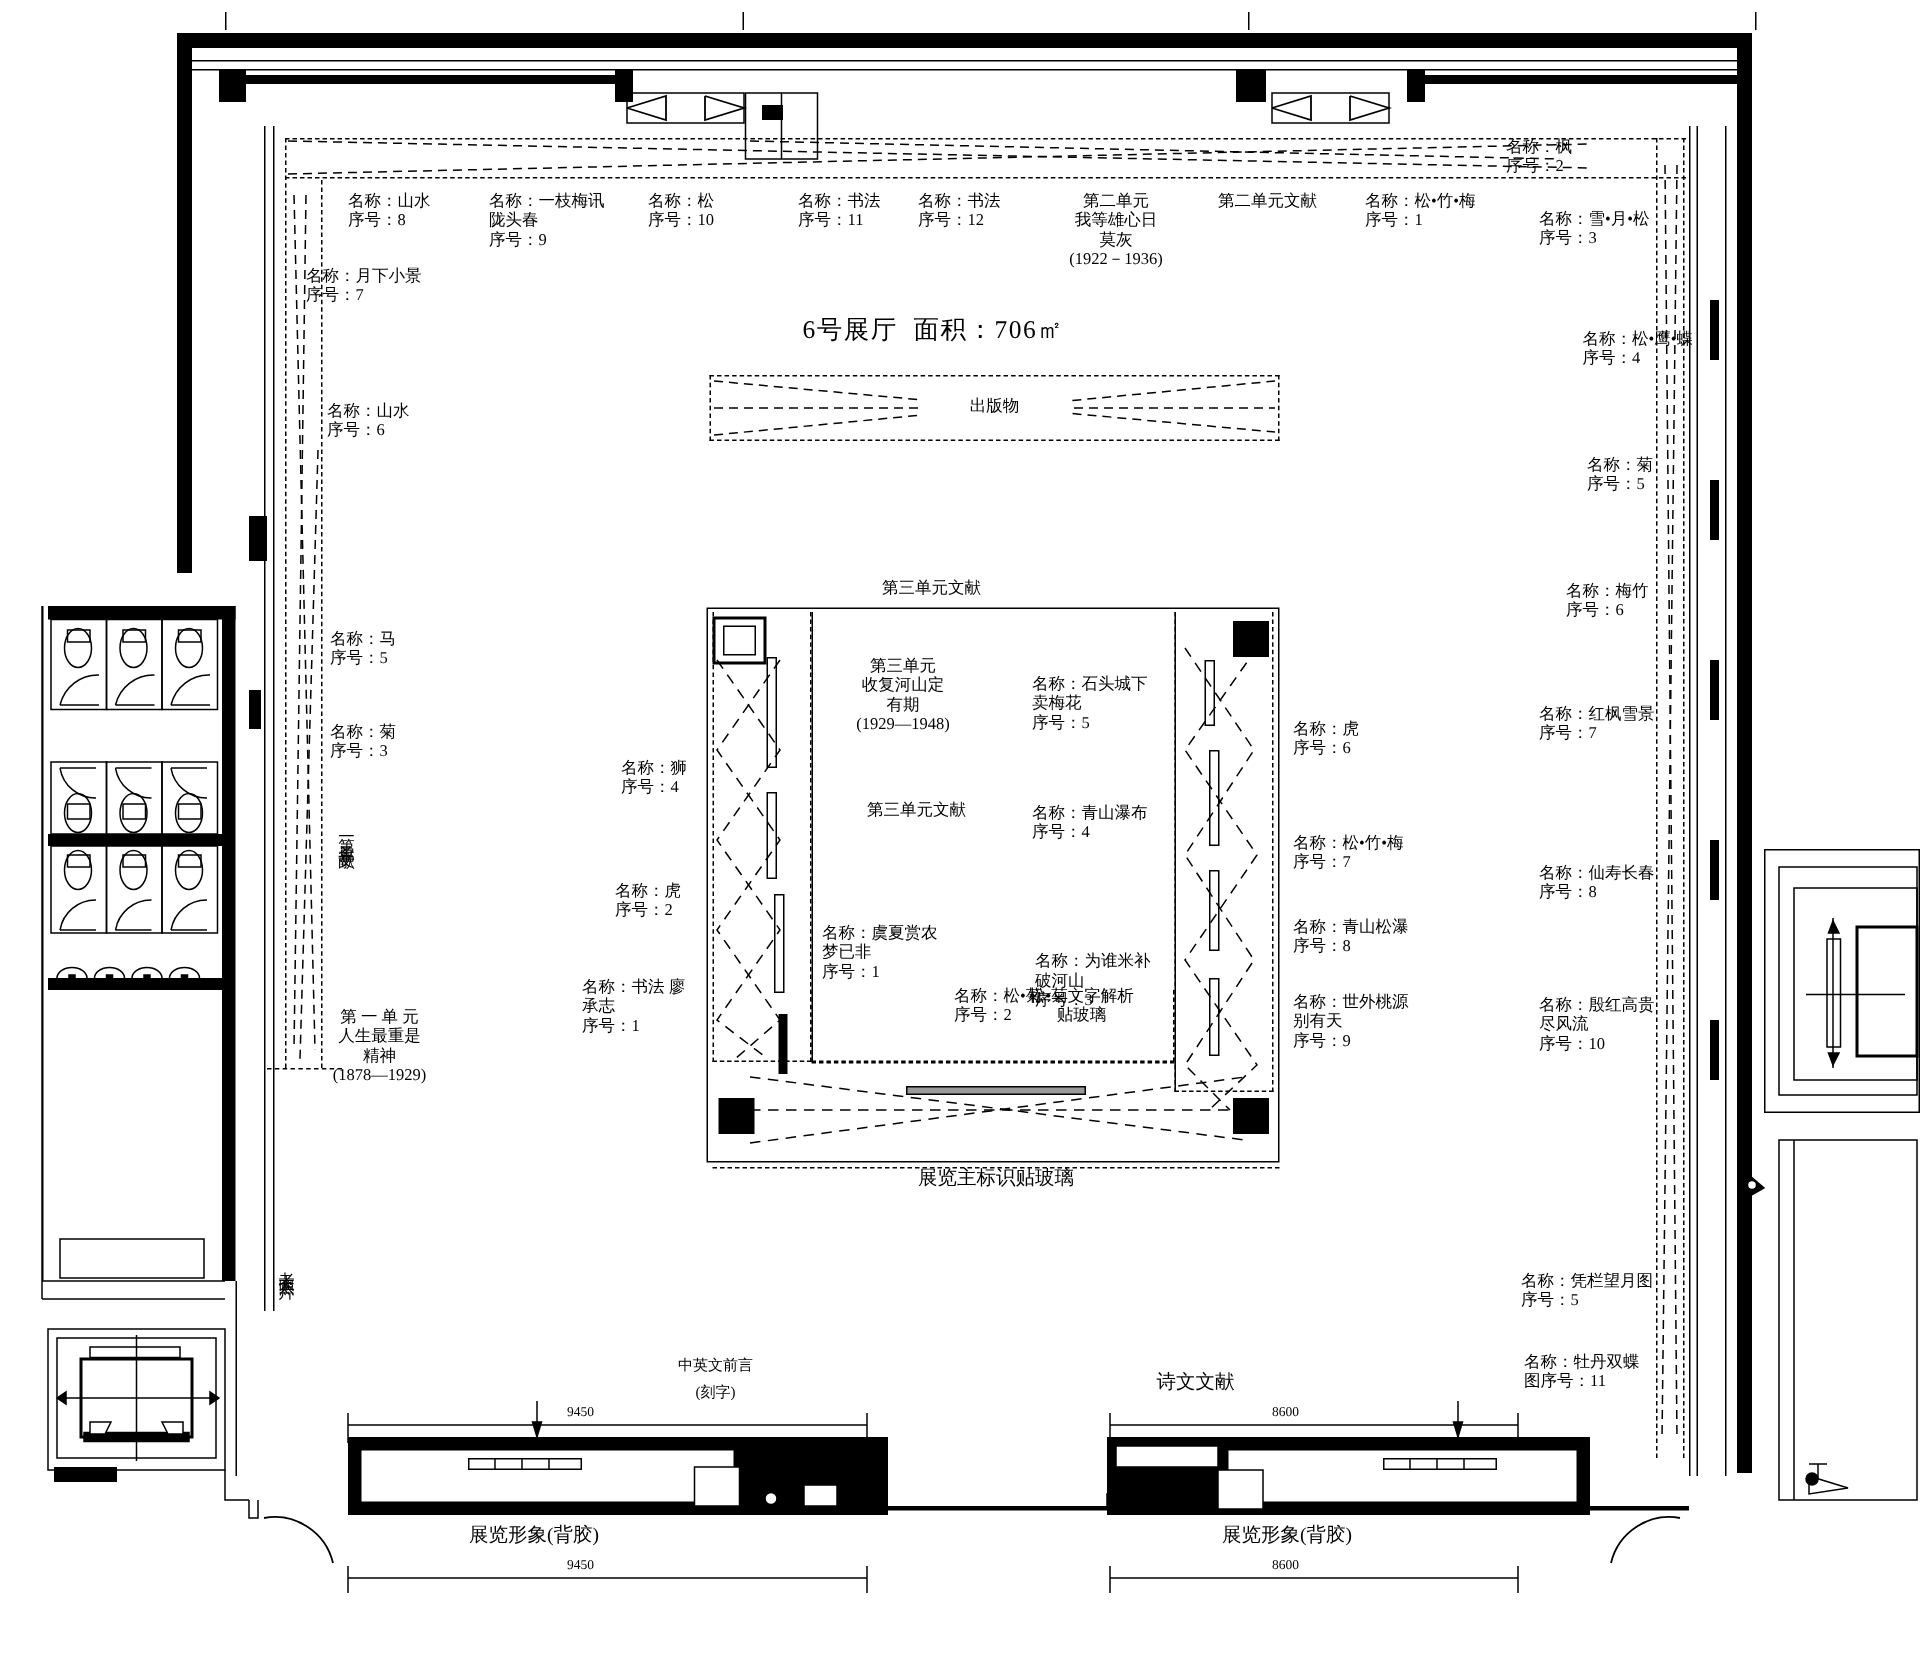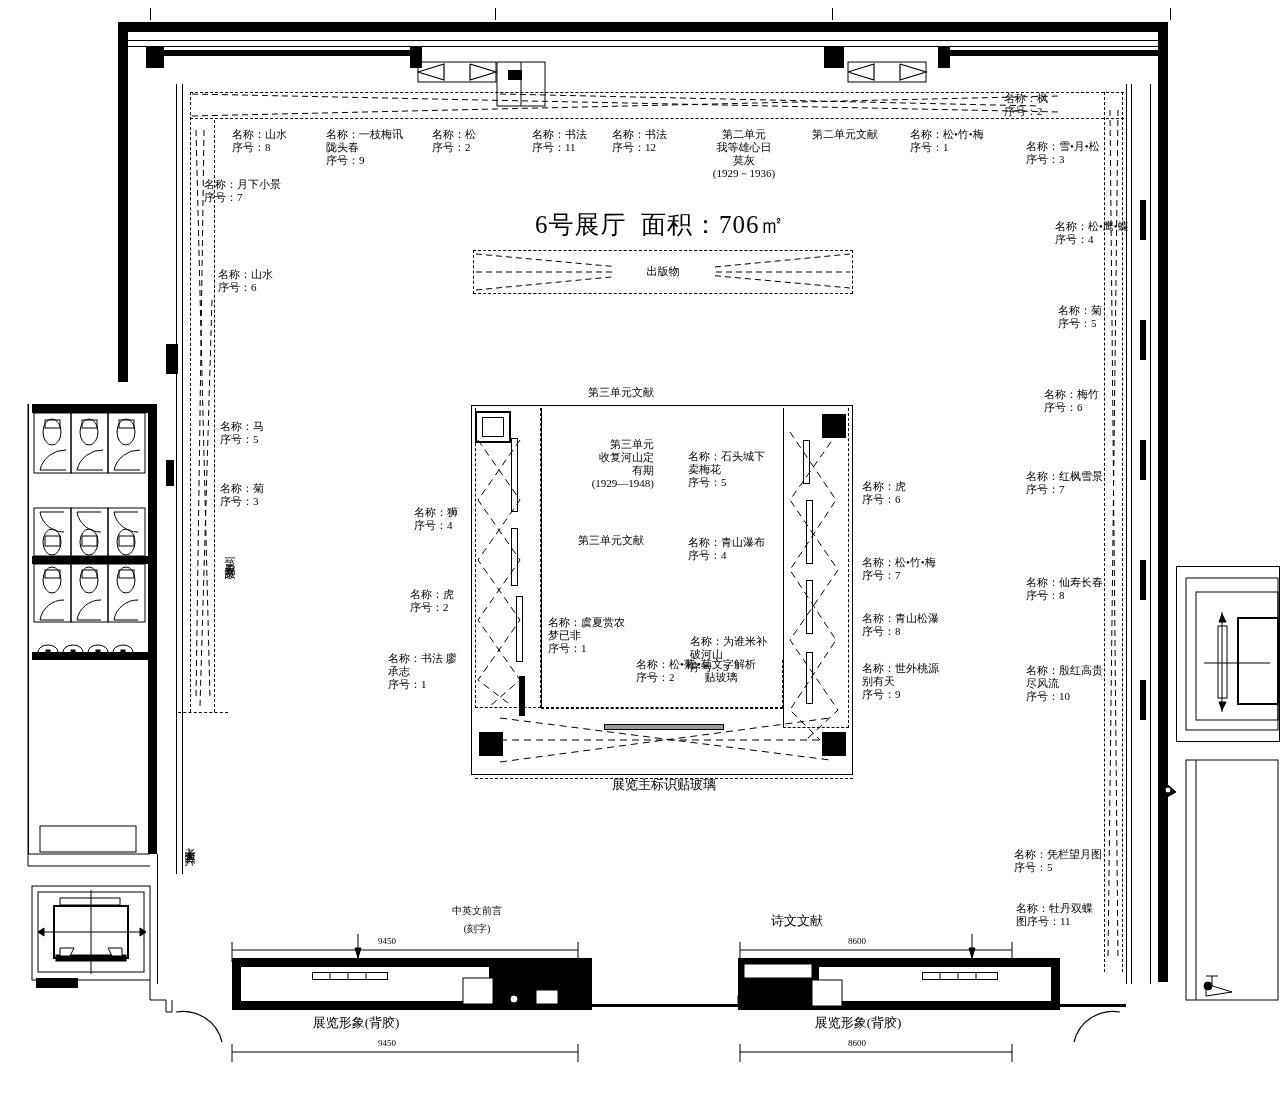--- a/index.html
+++ b/index.html
@@ -27,21 +27,21 @@
   .vert{
     position:absolute;
     writing-mode:vertical-rl;
     text-orientation:upright;
     font-size:11px;
     line-height:15px;
     letter-spacing:2px;
   }
   .title{
     position:absolute;
-    font-size:25px;
+    font-size:17px;
     letter-spacing:1px;
     white-space:pre;
   }
   .dim{
     position:absolute;
     font-size:9px;
     letter-spacing:0px;
     white-space:pre;
   }
   .solid{position:absolute;background:#000;}
@@ -395,34 +395,34 @@
   </svg>
 
   <div class="title" style="left:535px;top:208px;">6号展厅  面积：706㎡</div>
 
   <div class="lbl" style="left:232px;top:128px;">名称：山水
 序号：8</div>
   <div class="lbl" style="left:326px;top:128px;">名称：一枝梅讯
 陇头春
 序号：9</div>
   <div class="lbl" style="left:432px;top:128px;">名称：松
-序号：2</div>
+序号：10</div>
   <div class="lbl" style="left:532px;top:128px;">名称：书法
 序号：11</div>
   <div class="lbl" style="left:612px;top:128px;">名称：书法
 序号：12</div>
   <div class="lbl" style="left:204px;top:178px;">名称：月下小景
 序号：7</div>
   <div class="lbl" style="left:218px;top:268px;">名称：山水
 序号：6</div>
 
   <div class="lbl c" style="left:692px;top:128px;width:104px;">第二单元
 我等雄心日
 莫灰
-(1929－1936)</div>
+(1922－1936)</div>
   <div class="lbl c" style="left:790px;top:128px;width:110px;">第二单元文献</div>
 
   <div class="lbl" style="left:910px;top:128px;">名称：松•竹•梅
 序号：1</div>
   <div class="lbl" style="left:1004px;top:92px;">名称：枫
 序号：2</div>
   <div class="lbl" style="left:1026px;top:140px;">名称：雪•月•松
 序号：3</div>
 
   <div class="lbl" style="left:1028px;top:220px;margin-left:27px;">名称：松•鹰•蝶
@@ -441,32 +441,36 @@
   <div class="lbl" style="left:1014px;top:848px;">名称：凭栏望月图
 序号：5</div>
   <div class="lbl" style="left:1016px;top:902px;">名称：牡丹双蝶
 图序号：11</div>
 
   <div class="lbl" style="left:220px;top:420px;">名称：马
 序号：5</div>
   <div class="lbl" style="left:220px;top:482px;">名称：菊
 序号：3</div>
   <div class="vert" style="left:222px;top:550px;height:140px;">第一单元文献</div>
+  <div class="lbl c" style="left:198px;top:672px;width:110px;">第 一 单 元
+人生最重是
+精神
+(1878—1929)</div>
   <div class="vert" style="left:182px;top:838px;height:76px;">老太太照片</div>
 
   <div class="lbl" style="left:414px;top:506px;">名称：狮
 序号：4</div>
   <div class="lbl" style="left:410px;top:588px;">名称：虎
 序号：2</div>
   <div class="lbl" style="left:388px;top:652px;">名称：书法 廖
 承志
 序号：1</div>
 
   <div class="lbl c" style="left:566px;top:386px;width:110px;">第三单元文献</div>
-  <div class="lbl c" style="left:550px;top:438px;width:104px;text-align:right;">第三单元
+  <div class="lbl c" style="left:550px;top:438px;width:104px;">第三单元
 收复河山定
 有期
 (1929—1948)</div>
   <div class="lbl c" style="left:556px;top:534px;width:110px;">第三单元文献</div>
 
   <div class="lbl" style="left:548px;top:616px;">名称：虞夏赏农
 梦已非
 序号：1</div>
   <div class="lbl" style="left:636px;top:658px;">名称：松•菊
 序号：2</div>

